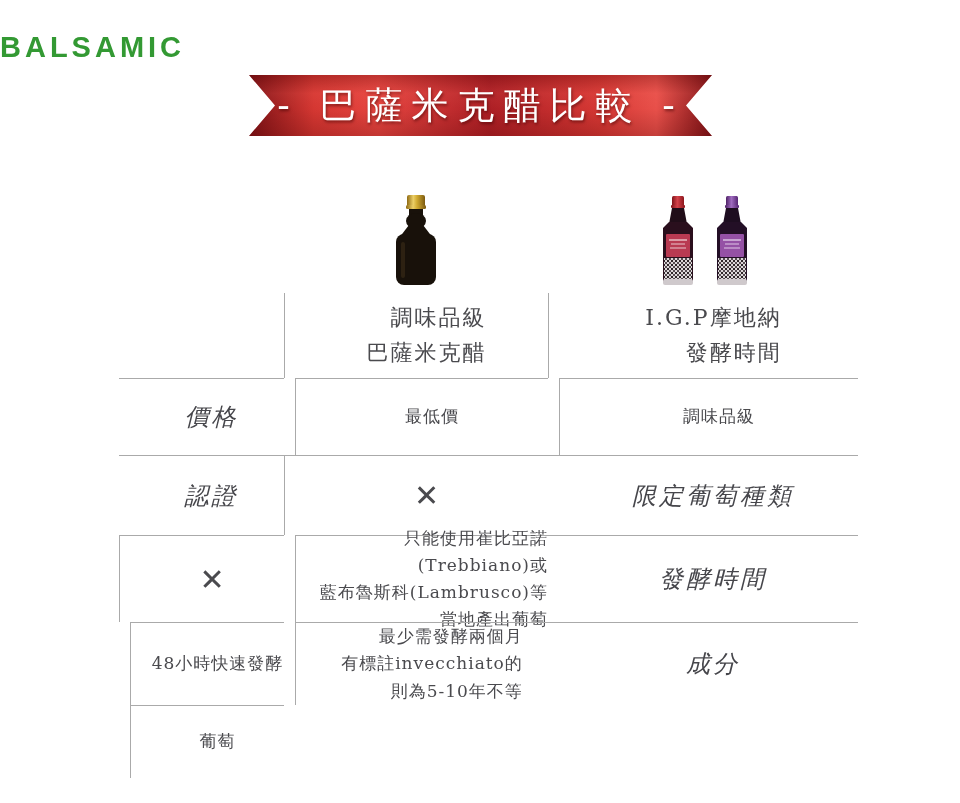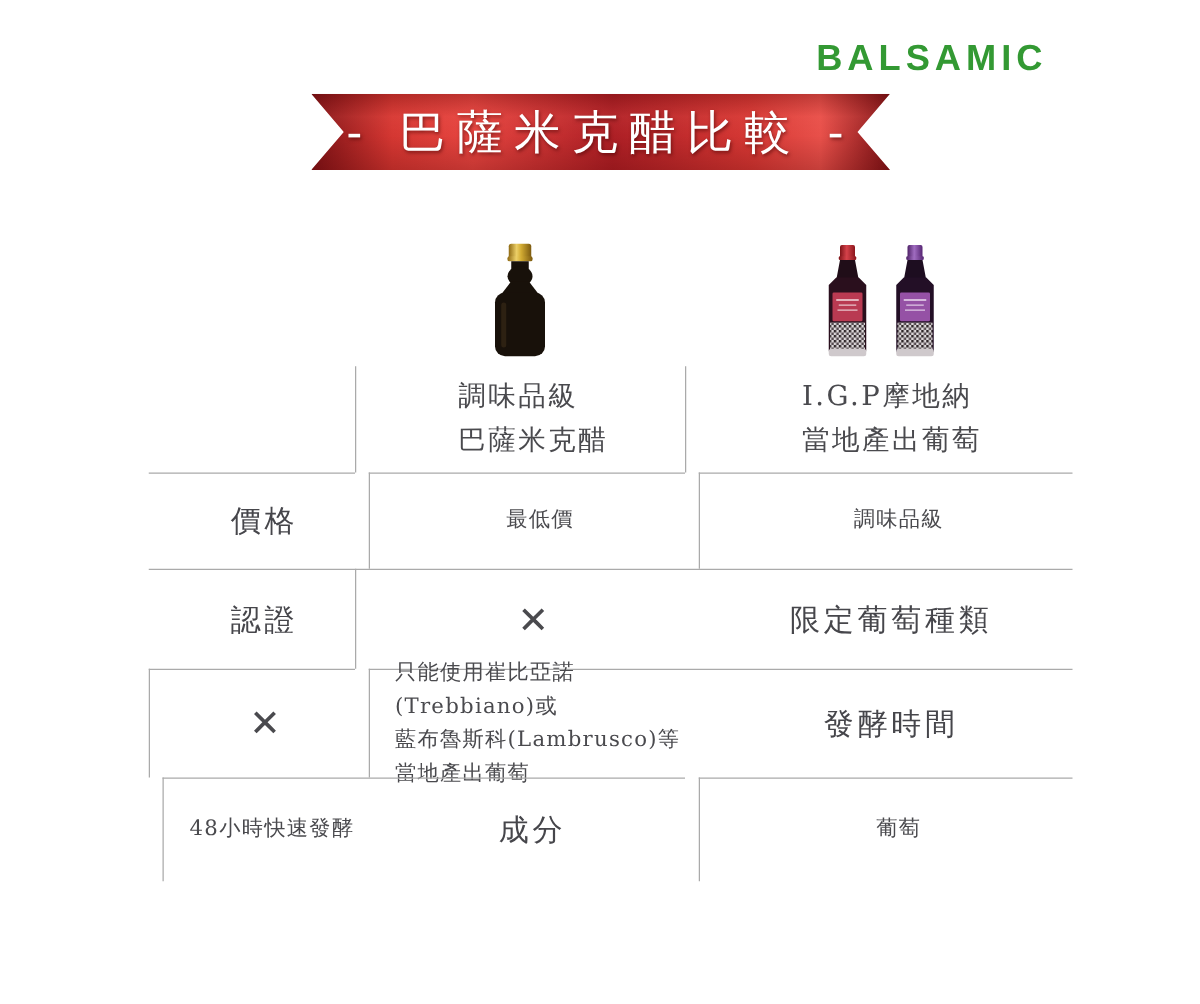--- a/index.html
+++ b/index.html
@@ -8,21 +8,21 @@
     background:#ffffff;
     font-family:"DejaVu Serif","Liberation Serif",serif;
     color:#4a4a4e;
     position:relative;
     overflow:hidden;
   }
 
   
   .brand {
     position:absolute; top:31px; left:0; width:838px;
-    text-align:right;
+    text-align:left;
     font-family:"Liberation Sans","DejaVu Sans",sans-serif;
     font-size:29px; font-weight:600; letter-spacing:4px;
     color:#339933;
   }
   .ribbon {
     position:absolute; left:249px; top:75px; width:463px; height:61px;
     display:flex; align-items:center; justify-content:center;
     clip-path:polygon(0 0, 100% 0, calc(100% - 26px) 50%, 100% 100%, 0 100%, 26px 50%);
     background:
       linear-gradient(180deg, rgba(70,0,0,.25) 0%, rgba(255,120,110,.10) 30%, rgba(255,255,255,0) 55%, rgba(70,0,0,.22) 100%),
@@ -39,29 +39,29 @@
 
   
   .table {
     position:absolute; left:119px; top:293px;
     display:grid;
     grid-template-columns:165px 264px 310px;
     grid-template-rows:85px 77px 80px 87px 83px 73px;
   }
   .cell {
     display:flex; align-items:center; justify-content:center;
-    text-align:left; box-sizing:border-box;padding-left:20px;
+    text-align:right; box-sizing:border-box;padding-left:20px;
   }
   .vline { border-left:1.5px solid #aaaaaa; }
   .hline { border-top:1.5px solid #aaaaaa; }
   .col-header {
     font-size:22px; letter-spacing:2px; line-height:1.55;
     white-space:pre-line; color:#4a4a4e;
   }
-  .row-label { font-size:24px; letter-spacing:3px; color:#46464b; }
+  .row-label { font-size:24px; letter-spacing:3px; color:#46464b;font-style:italic; }
   .cell-text { font-size:17px; letter-spacing:1px; line-height:1.6; white-space:pre-line;margin-left:11px; }
   .x-mark {
     font-size:30px; font-weight:300;
     font-family:"DejaVu Sans","Liberation Sans",sans-serif;
     color:#4a4a4e;
   }
 </style>
 </head>
 <body>
 
@@ -143,35 +143,38 @@
       <rect x="8" y="83" width="30" height="6" rx="2" fill="#cfc9cc"></rect>
     </svg>
   </div>
 
   <div class="table">
 
     <div class="cell"></div>
     <div class="cell vline col-header">調味品級
 巴薩米克醋</div>
     <div class="cell vline col-header">I.G.P摩地納
-當地產出葡萄</div>
+發酵時間</div>
 
     <div class="cell hline row-label">價格</div>
     <div class="cell hline vline cell-text">最低價</div>
     <div class="cell hline vline cell-text">調味品級</div>
 
     <div class="cell hline row-label">認證</div>
     <div class="cell hline vline x-mark">✕</div>
 
     <div class="cell hline row-label">限定葡萄種類</div>
     <div class="cell hline vline x-mark">✕</div>
     <div class="cell hline vline cell-text">只能使用崔比亞諾(Trebbiano)或
 藍布魯斯科(Lambrusco)等
 當地產出葡萄</div>
 
     <div class="cell hline row-label">發酵時間</div>
     <div class="cell hline vline cell-text">48小時快速發酵</div>
+    <div class="cell hline vline cell-text">最少需發酵兩個月
+有標註invecchiato的
+則為5-10年不等</div>
 
     <div class="cell hline row-label">成分</div>
     <div class="cell hline vline cell-text">葡萄</div>
 
   </div>
 </div>
 
 </body></html>

